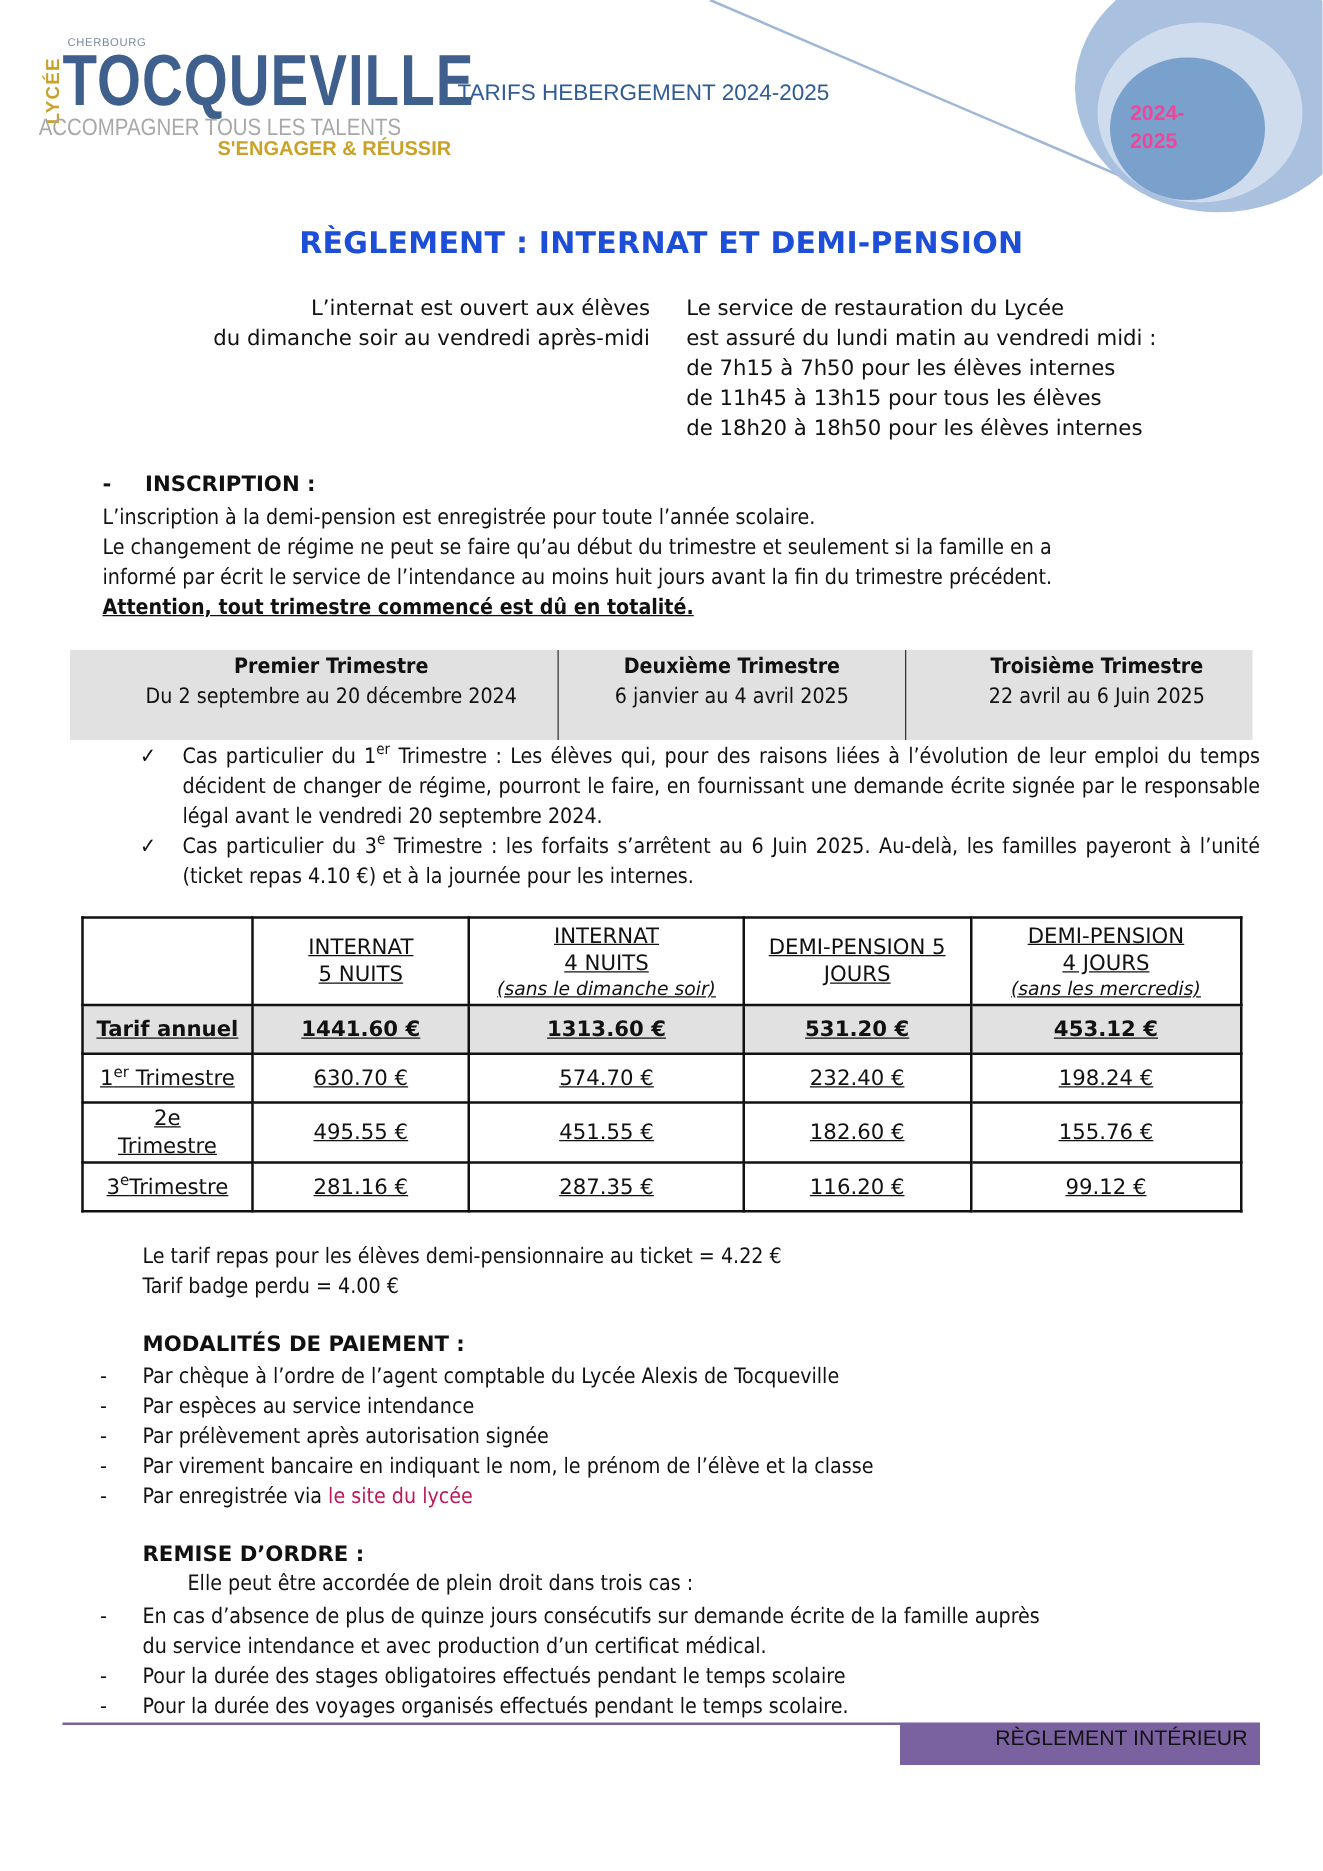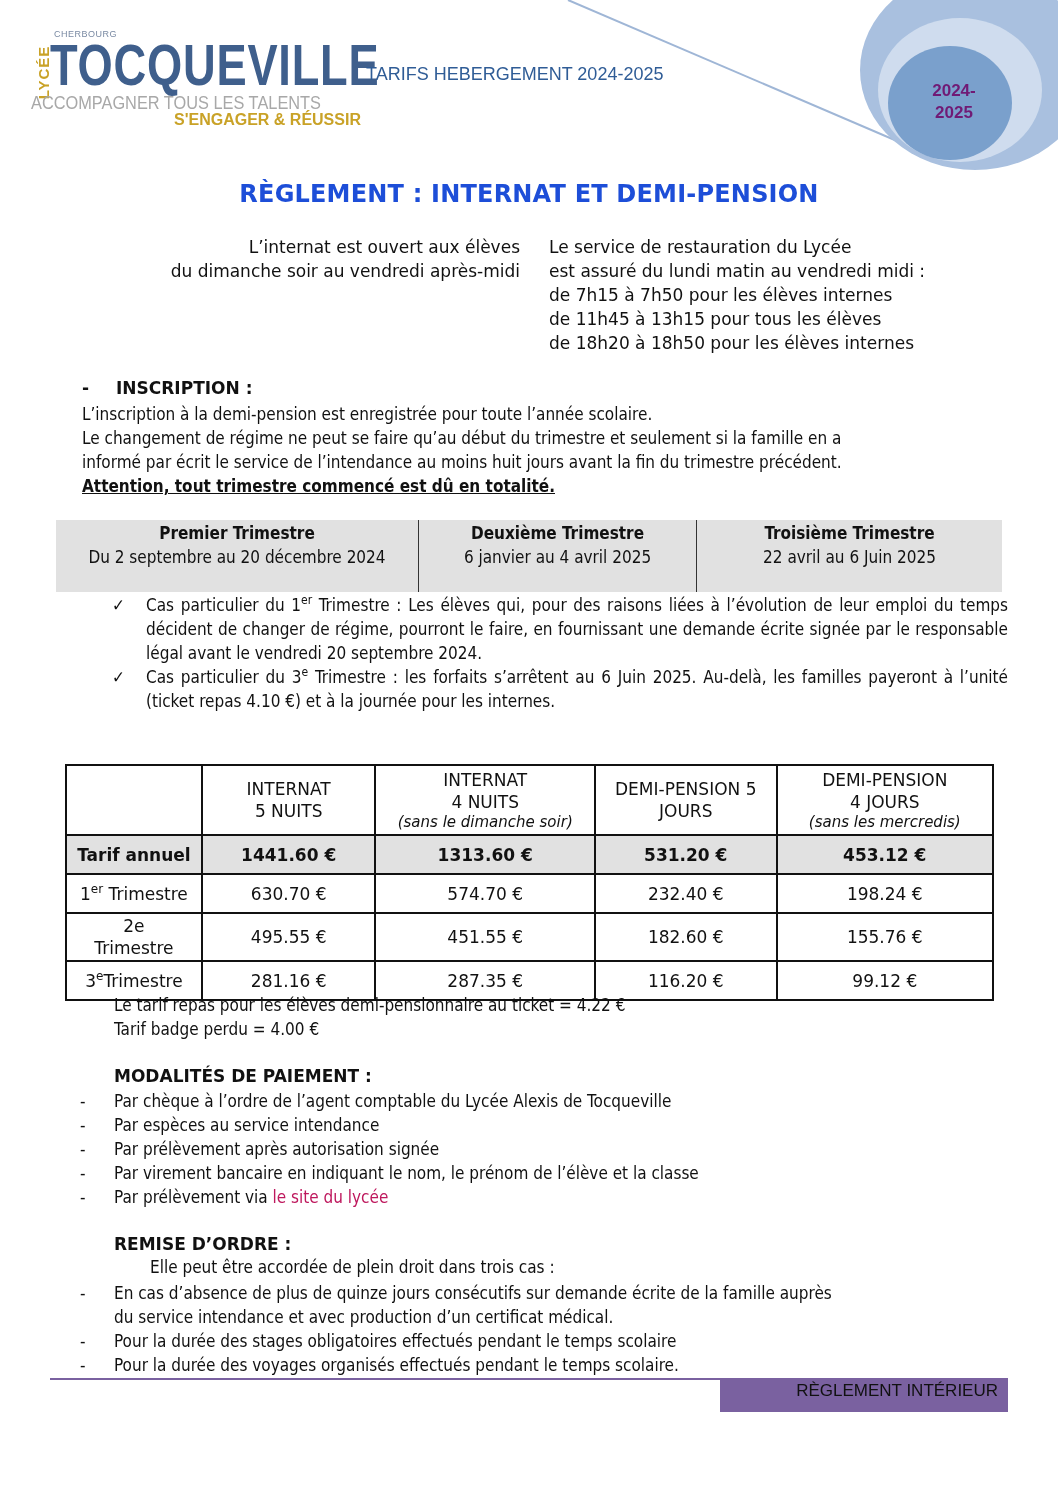--- a/index.html
+++ b/index.html
@@ -8,21 +8,21 @@
   
   .logo-lycee { left:31px; top:34px; width:16px; height:80px; }
   .logo-lycee span { position:absolute; left:-28px; top:30px; transform:rotate(-90deg); font:bold 15px "Liberation Sans", sans-serif; color:#c9a227; letter-spacing:1px; width:80px; text-align:center; }
   .logo-cherbourg { left:54px; top:29px; font:9px "Liberation Sans", sans-serif; color:#7a8aa3; letter-spacing:0.5px; }
   .logo-main { left:50px; top:34px; font:bold 58px "Liberation Sans Narrow","Liberation Sans", sans-serif; color:#3f5f8c; letter-spacing:1px; transform:scaleX(0.78); transform-origin:left top; line-height:62px; white-space:nowrap; }
   .logo-tagline { left:31px; top:92px; font:19px "Liberation Sans", sans-serif; color:#a8a8a8; transform:scaleX(0.86); transform-origin:left top; white-space:nowrap; }
   .logo-slogan { left:174px; top:111px; font:bold 16px "Liberation Sans", sans-serif; color:#c9a227; white-space:nowrap; }
   .doc-header-title { left:366px; top:64px; font:18px "Liberation Sans", sans-serif; color:#2f5c96; white-space:nowrap; }
   
   .deco-line { left:0; top:0; width:1058px; height:170px; pointer-events:none; }
-  .circle-year { left:904px; top:80px; width:100px; text-align:center; font:bold 17px "Liberation Sans", sans-serif; color:#701a75; line-height:22px; }
+  .circle-year { left:904px; top:80px; width:100px; text-align:left; font:bold 17px "Liberation Sans", sans-serif; color:#ec4899; line-height:22px; }
   
   .main-title { left:0; width:1058px; top:180px; text-align:center; font:bold 24px "DejaVu Sans", sans-serif; color:#1d4ed8; letter-spacing:0.2px; }
   .intro-left { left:100px; width:420px; top:235px; text-align:right; font:17px "DejaVu Sans", sans-serif; line-height:24px; }
   .intro-right { left:549px; width:480px; top:235px; font:17px "DejaVu Sans", sans-serif; line-height:24px; }
   .intro-left div, .intro-right div { white-space:nowrap; }
   
   .section { left:82px; width:930px; font:17px "DejaVu Sans Condensed","DejaVu Sans", sans-serif; line-height:24px; }
   .inscr-head { left:82px; top:378px; font:bold 17px "DejaVu Sans", sans-serif; white-space:nowrap; }
   .inscr-head .dash { display:inline-block; width:34px; }
   .p-line { white-space:nowrap; }
@@ -31,21 +31,21 @@
   .trim-table { left:56px; top:520px; width:946px; height:72px; background:#e1e1e1; display:flex; }
   .trim-col { flex:none; text-align:center; font:17px "DejaVu Sans Condensed","DejaVu Sans", sans-serif; line-height:24px; padding-top:1px; }
   .trim-col + .trim-col { border-left:1px solid #333; }
   .trim-col .th { font-weight:bold; }
   
   .checklist { left:110px; top:593px; width:898px; font:17px "DejaVu Sans Condensed","DejaVu Sans", sans-serif; line-height:24px; }
   .check-item { position:relative; padding-left:36px; text-align:justify; }
   .check-item .ck { position:absolute; left:2px; top:0; }
   sup { font-size:12px; line-height:0; }
   
-  .tarif-table { left:65px; top:764px; width:929px; border-collapse:collapse; font:17px "DejaVu Sans", sans-serif; }
+  .tarif-table { left:65px; top:733px; width:929px; border-collapse:collapse; font:17px "DejaVu Sans", sans-serif;text-decoration:underline; }
   .tarif-table td, .tarif-table th { border:2px solid #111; text-align:center; padding:0; font-weight:normal; }
   .tarif-table th { height:68px; line-height:22px; vertical-align:middle; }
   .tarif-table th .sub { font-style:italic; font-size:15px; display:block; line-height:18px; }
   .tarif-table tr.annual td { background:#e1e1e1; font-weight:bold; height:37px; }
   .tarif-table tr.row td { height:37px; }
   .tarif-table tr.row2 td { height:46px; line-height:22px; }
   
   .notes { left:114px; top:993px; font:17px "DejaVu Sans Condensed","DejaVu Sans", sans-serif; line-height:24px; white-space:nowrap; }
   .pay-head { left:114px; top:1066px; font:bold 17px "DejaVu Sans", sans-serif; white-space:nowrap; }
   .dash-list { left:78px; font:17px "DejaVu Sans Condensed","DejaVu Sans", sans-serif; line-height:24px; }
@@ -97,21 +97,21 @@
 
 <div class="abs inscr-head"><span class="dash">-</span><span>INSCRIPTION :</span></div>
 <div class="abs section" style="top:402px;">
   <div class="p-line">L’inscription à la demi-pension est enregistrée pour toute l’année scolaire.</div>
   <div class="p-line">Le changement de régime  ne peut se faire qu’au début du trimestre et seulement si la famille en a</div>
   <div class="p-line">informé par écrit le service de l’intendance au moins huit jours avant la fin du trimestre précédent.</div>
   <div class="p-line underline-bold">Attention, tout trimestre commencé est dû en totalité.</div>
 </div>
 
 <div class="abs trim-table">
-  <div class="trim-col" style="width:362px;">
+  <div class="trim-col" style="width:362px;padding-left:28px;">
     <div class="th">Premier Trimestre</div>
     <div style="padding:0 20px;">Du 2 septembre au 20 décembre 2024</div>
   </div>
   <div class="trim-col" style="width:277px;">
     <div class="th">Deuxième Trimestre</div>
     <div>6 janvier au 4 avril 2025</div>
   </div>
   <div class="trim-col" style="width:305px;">
     <div class="th">Troisième Trimestre</div>
     <div>22 avril au 6 Juin 2025</div>
@@ -195,21 +195,21 @@
   <div>Le tarif repas pour les élèves demi-pensionnaire au ticket = 4.22 €</div>
   <div>Tarif badge perdu = 4.00 €</div>
 </div>
 
 <div class="abs pay-head">MODALITÉS DE PAIEMENT :</div>
 <div class="abs dash-list" style="top:1089px;">
   <div class="dash-item"><span class="d">-</span><span>Par chèque à l’ordre de l’agent comptable du Lycée Alexis de Tocqueville</span></div>
   <div class="dash-item"><span class="d">-</span><span>Par  espèces au service intendance</span></div>
   <div class="dash-item"><span class="d">-</span><span>Par prélèvement après autorisation signée</span></div>
   <div class="dash-item"><span class="d">-</span><span>Par virement bancaire en indiquant le nom, le prénom de l’élève et la classe</span></div>
-  <div class="dash-item"><span class="d">-</span><span>Par prélèvement via </span><a class="link">le site du lycée</a></div>
+  <div class="dash-item"><span class="d">-</span><span>Par enregistrée via </span><a class="link">le site du lycée</a></div>
 </div>
 
 <div class="abs remise-head">REMISE D’ORDRE :</div>
 <div class="abs remise-intro">Elle peut être accordée de plein droit dans trois cas :</div>
 <div class="abs dash-list" style="top:1281px;">
   <div class="dash-item">
       <span class="d">-</span>
       <div>En cas d’absence de plus de quinze jours consécutifs sur demande écrite de la famille auprès</div>
       <div>du service intendance et avec production d’un certificat médical.</div>
     </div>

